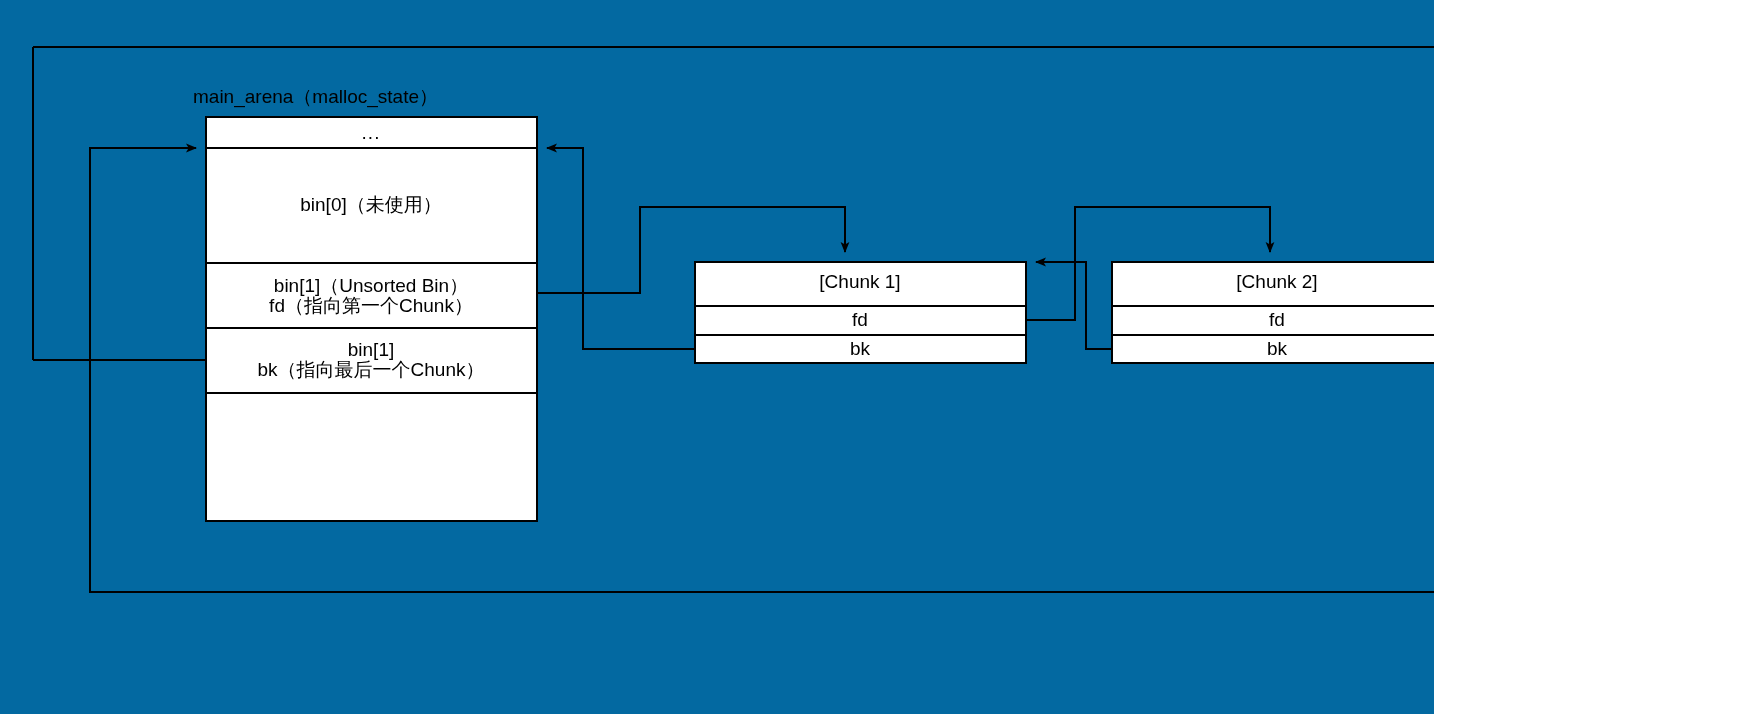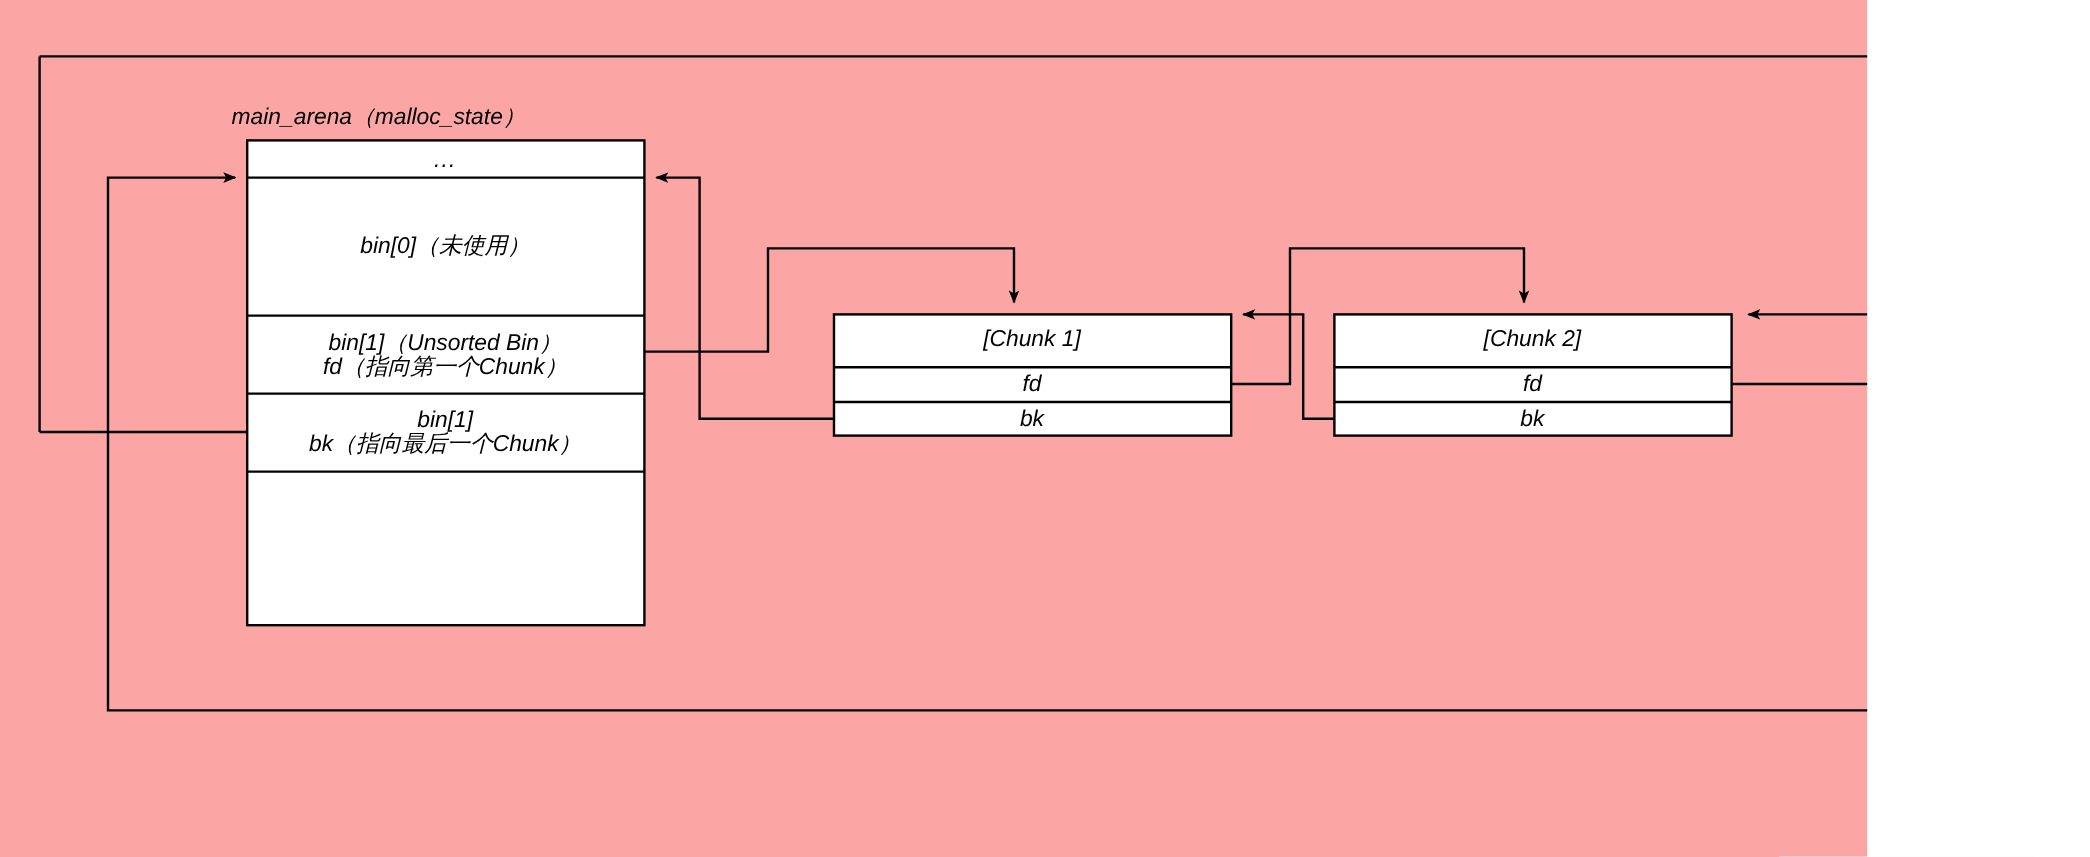--- a/index.html
+++ b/index.html
@@ -5,25 +5,24 @@
   html, body {
     margin: 0;
     padding: 0;
     background: #ffffff;
   }
   body {
     font-family: "Liberation Sans", "DejaVu Sans", sans-serif;
   }
   #diagram-root {
     position: relative;
-    width: 1556px;
+    width: 1434px;
     height: 714px;
-    background: #fca5a5;
+    background: #0369a1;
     overflow: hidden;
-    font-style: italic;
   }
   svg.diagram {
     display: block;
     width: 1742px;
     height: 714px;
   }
   .edge {
     fill: none;
     stroke: #000000;
     stroke-width: 2;

